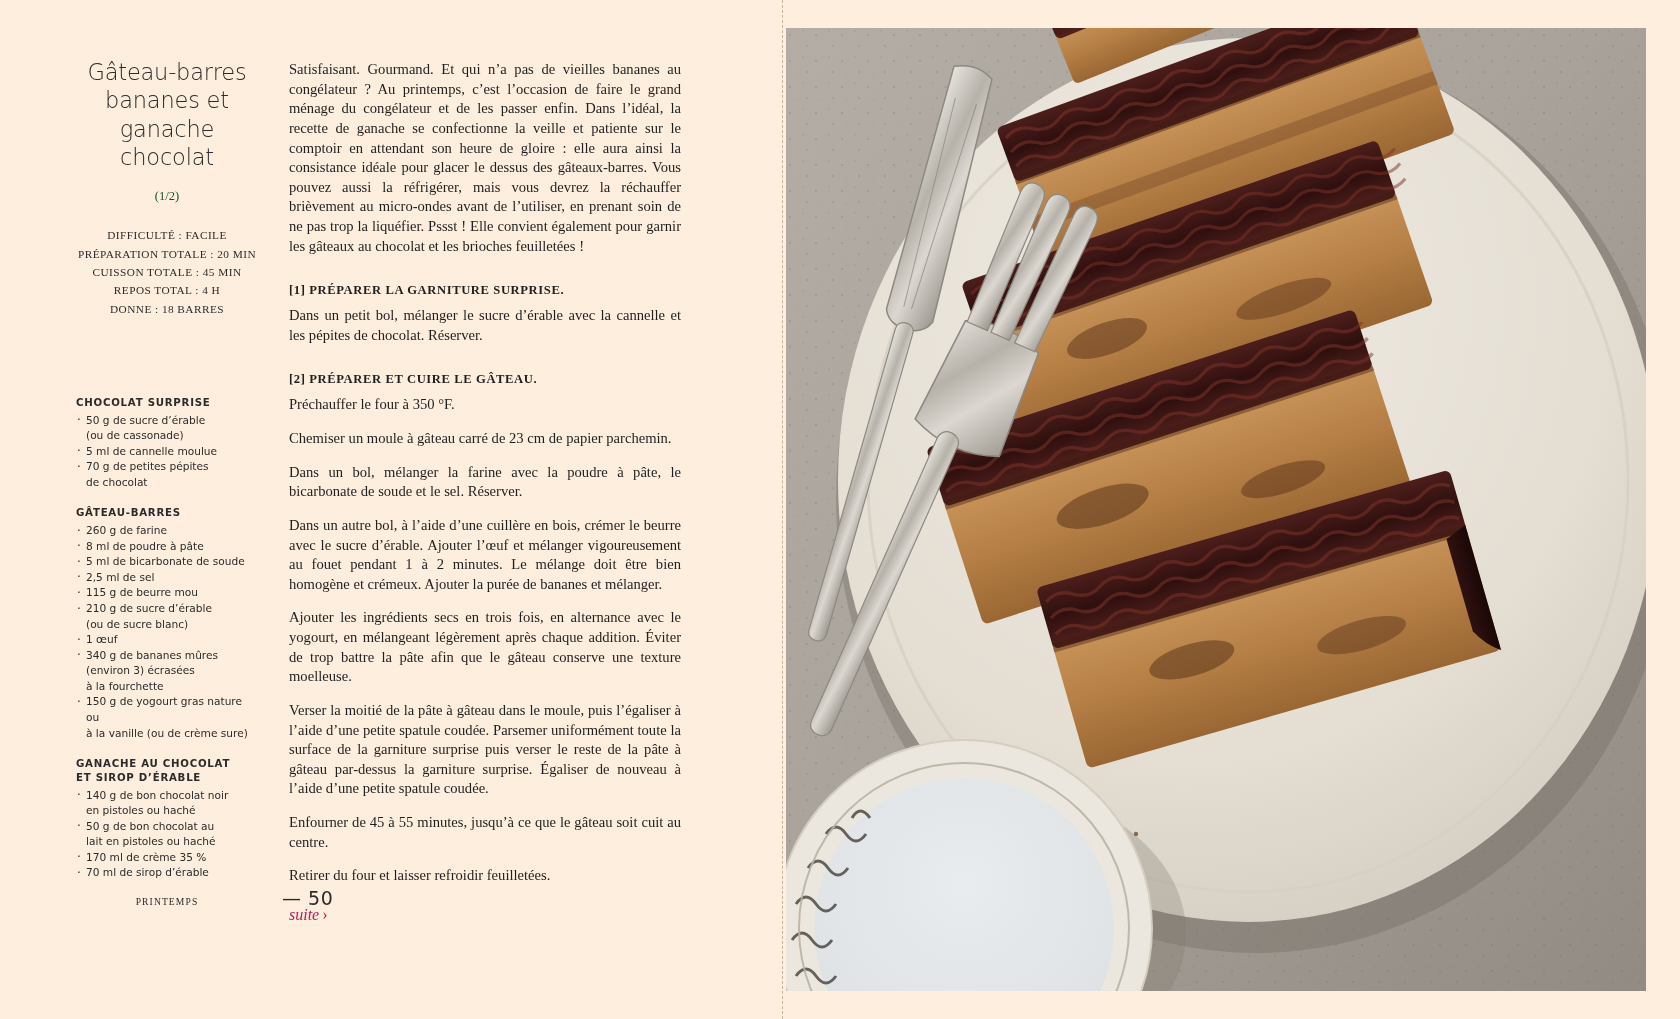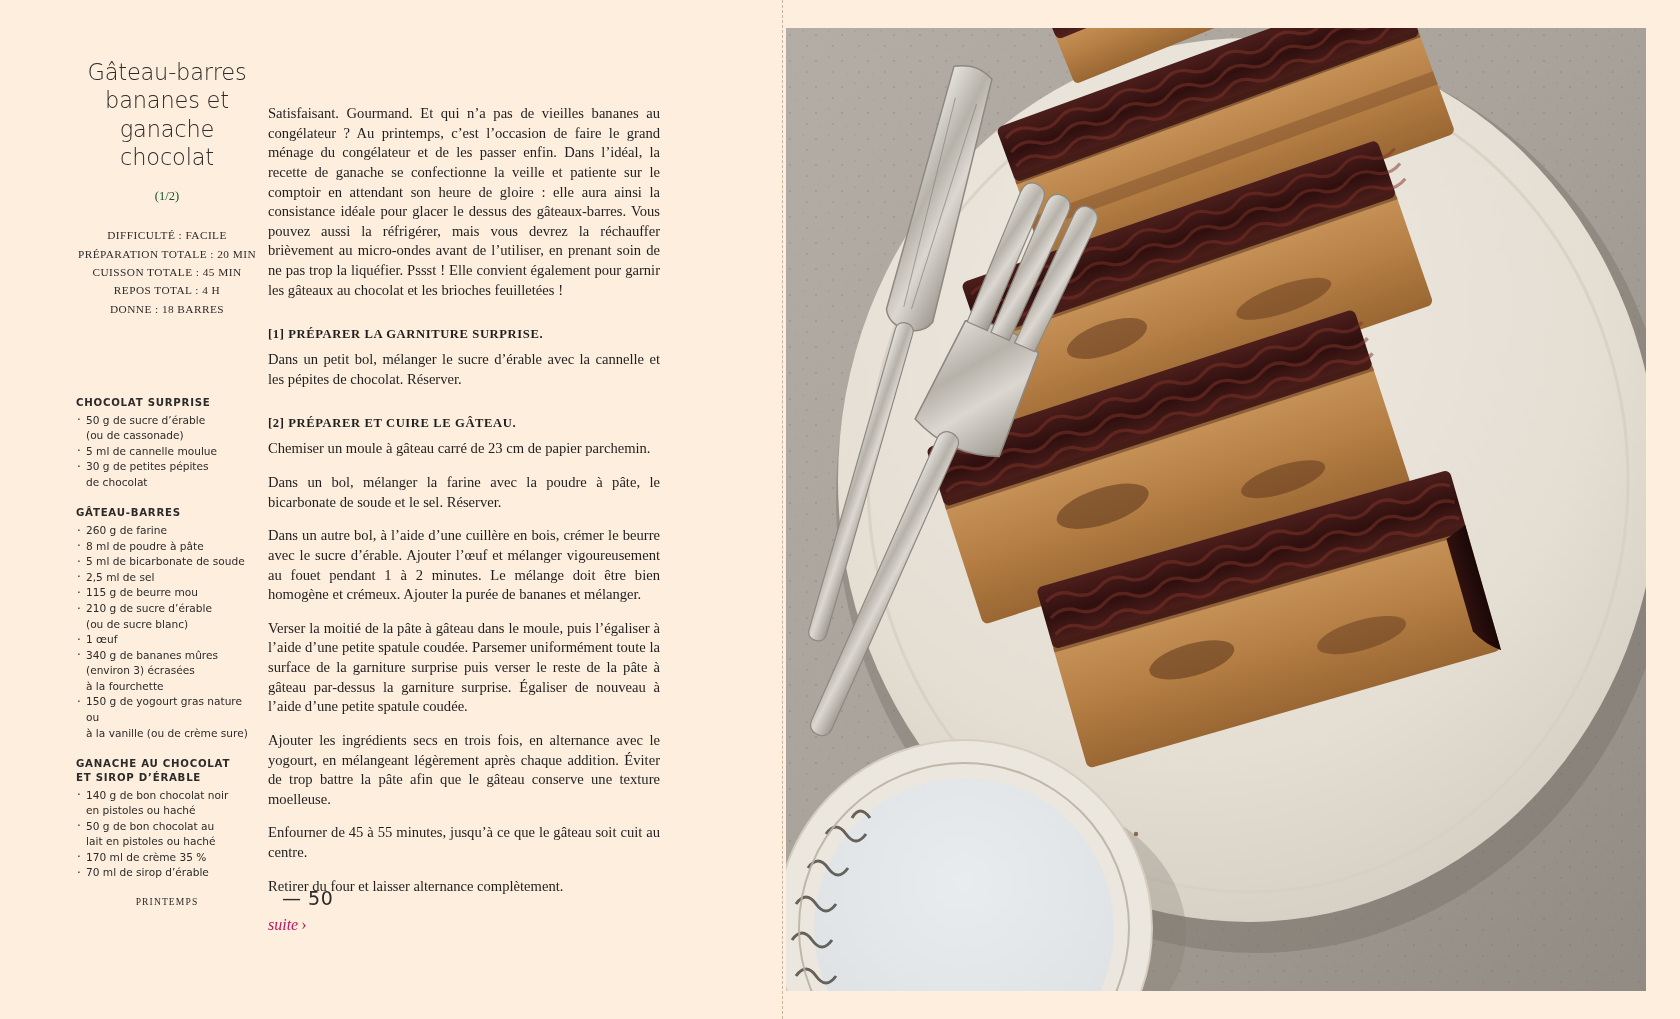--- a/index.html
+++ b/index.html
@@ -114,28 +114,27 @@
     font-family: "DejaVu Sans", sans-serif;
     font-size: 19px;
     color: #2b2b2b;
     margin-left: 24px;
     letter-spacing: 0.5px;
   }
 
   
   .col-body {
     position: absolute;
-    left: 268px; top: 60px;
+    left: 289px; top: 60px;
     width: 392px;
     font-family: "Liberation Serif", serif;
     font-size: 14.6px;
     line-height: 1.345;
     color: #1f1f1f;
     text-align: justify;
-    margin-top: 44px;
   }
   .intro { text-align: justify; }
   .step-head {
     font-family: "Liberation Serif", serif;
     font-size: 12.6px;
     letter-spacing: 0.6px;
     font-weight: 700;
     text-transform: uppercase;
     margin-top: 26px;
     margin-bottom: 7px;
@@ -186,21 +185,21 @@
       </div>
 
       <div class="ingredients">
 
         <div class="ing-group">
           <div class="ing-head">CHOCOLAT SURPRISE</div>
           <ul class="ing-list">
             <li>50 g de sucre d’érable
 (ou de cassonade)</li>
             <li>5 ml de cannelle moulue</li>
-            <li>30 g de petites pépites
+            <li>70 g de petites pépites
 de chocolat</li>
           </ul>
         </div>
 
         <div class="ing-group">
           <div class="ing-head">GÂTEAU-BARRES</div>
           <ul class="ing-list">
             <li>260 g de farine</li>
             <li>8 ml de poudre à pâte</li>
             <li>5 ml de bicarbonate de soude</li>
@@ -240,27 +239,28 @@
       <div class="step-head">
         <span class="num">[1]</span>
         <span>PRÉPARER LA GARNITURE SURPRISE.</span>
       </div>
       <p class="step first-after-head">Dans un petit bol, mélanger le sucre d’érable avec la cannelle et les pépites de chocolat. Réserver.</p>
 
       <div class="step-head">
         <span class="num">[2]</span>
         <span>PRÉPARER ET CUIRE LE GÂTEAU.</span>
       </div>
+      <p class="step first-after-head">Préchauffer le four à 350 °F.</p>
       <p class="step">Chemiser un moule à gâteau carré de 23 cm de papier parchemin.</p>
       <p class="step">Dans un bol, mélanger la farine avec la poudre à pâte, le bicarbonate de soude et le sel. Réserver.</p>
       <p class="step">Dans un autre bol, à l’aide d’une cuillère en bois, crémer le beurre avec le sucre d’érable. Ajouter l’œuf et mélanger vigoureusement au fouet pendant 1 à 2 minutes. Le mélange doit être bien homogène et crémeux. Ajouter la purée de bananes et mélanger.</p>
+      <p class="step">Ajouter les ingrédients secs en trois fois, en alternance avec le yogourt, en mélangeant légèrement après chaque addition. Éviter de trop battre la pâte afin que le gâteau conserve une texture moelleuse.</p>
       <p class="step">Verser la moitié de la pâte à gâteau dans le moule, puis l’égaliser à l’aide d’une petite spatule coudée. Parsemer uniformément toute la surface de la garniture surprise puis verser le reste de la pâte à gâteau par-dessus la garniture surprise. Égaliser de nouveau à l’aide d’une petite spatule coudée.</p>
-      <p class="step">Ajouter les ingrédients secs en trois fois, en alternance avec le yogourt, en mélangeant légèrement après chaque addition. Éviter de trop battre la pâte afin que le gâteau conserve une texture moelleuse.</p>
       <p class="step">Enfourner de 45 à 55 minutes, jusqu’à ce que le gâteau soit cuit au centre.</p>
-      <p class="step">Retirer du four et laisser alternance complètement.</p>
+      <p class="step">Retirer du four et laisser refroidir feuilletées.</p>
 
       <div class="suite">
         <span>suite</span><span class="arrow">›</span>
       </div>
     </div>
 
     <div class="footer">
       <div class="footer-season">PRINTEMPS</div>
       <div class="footer-page">— 50</div>
     </div>

